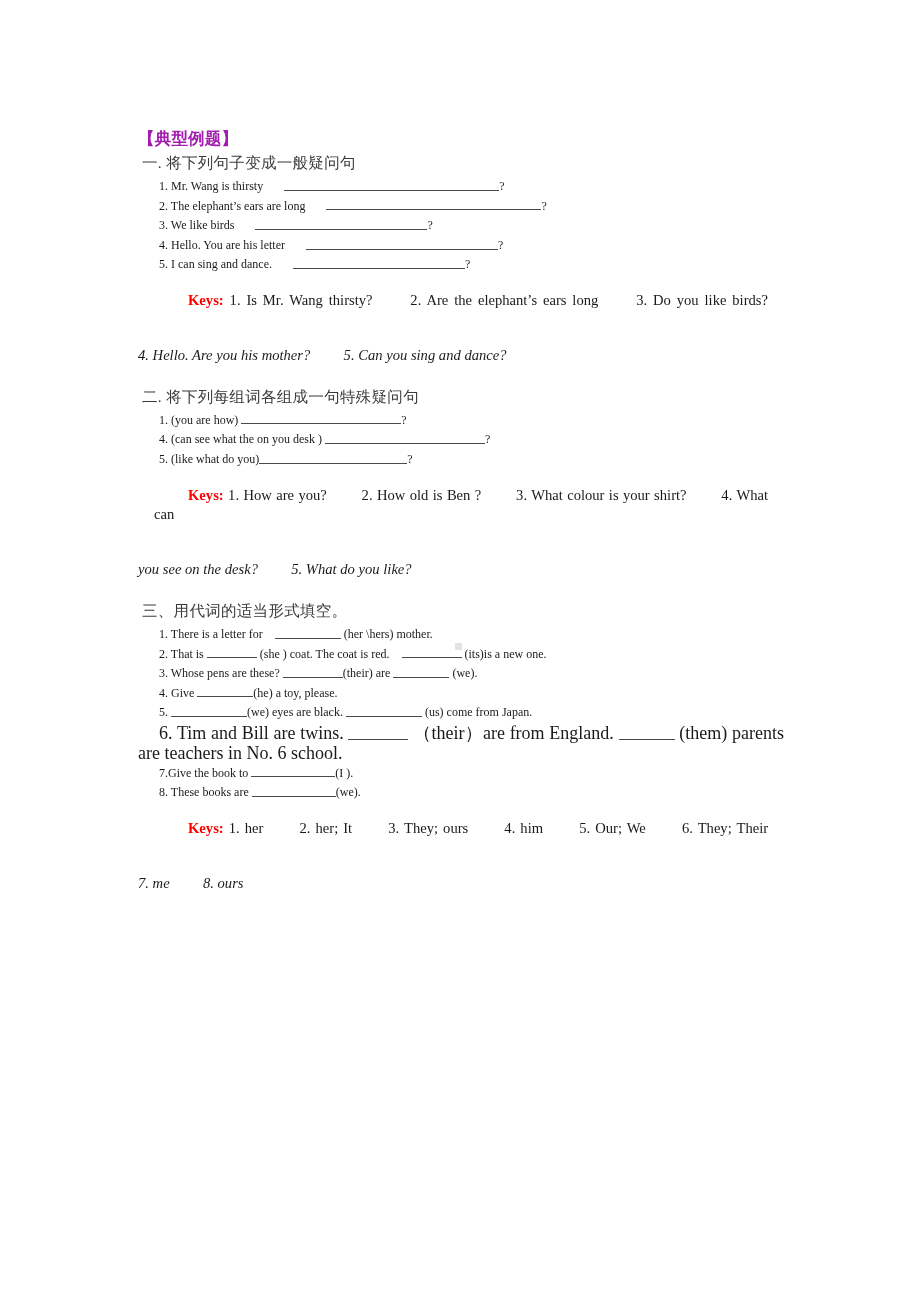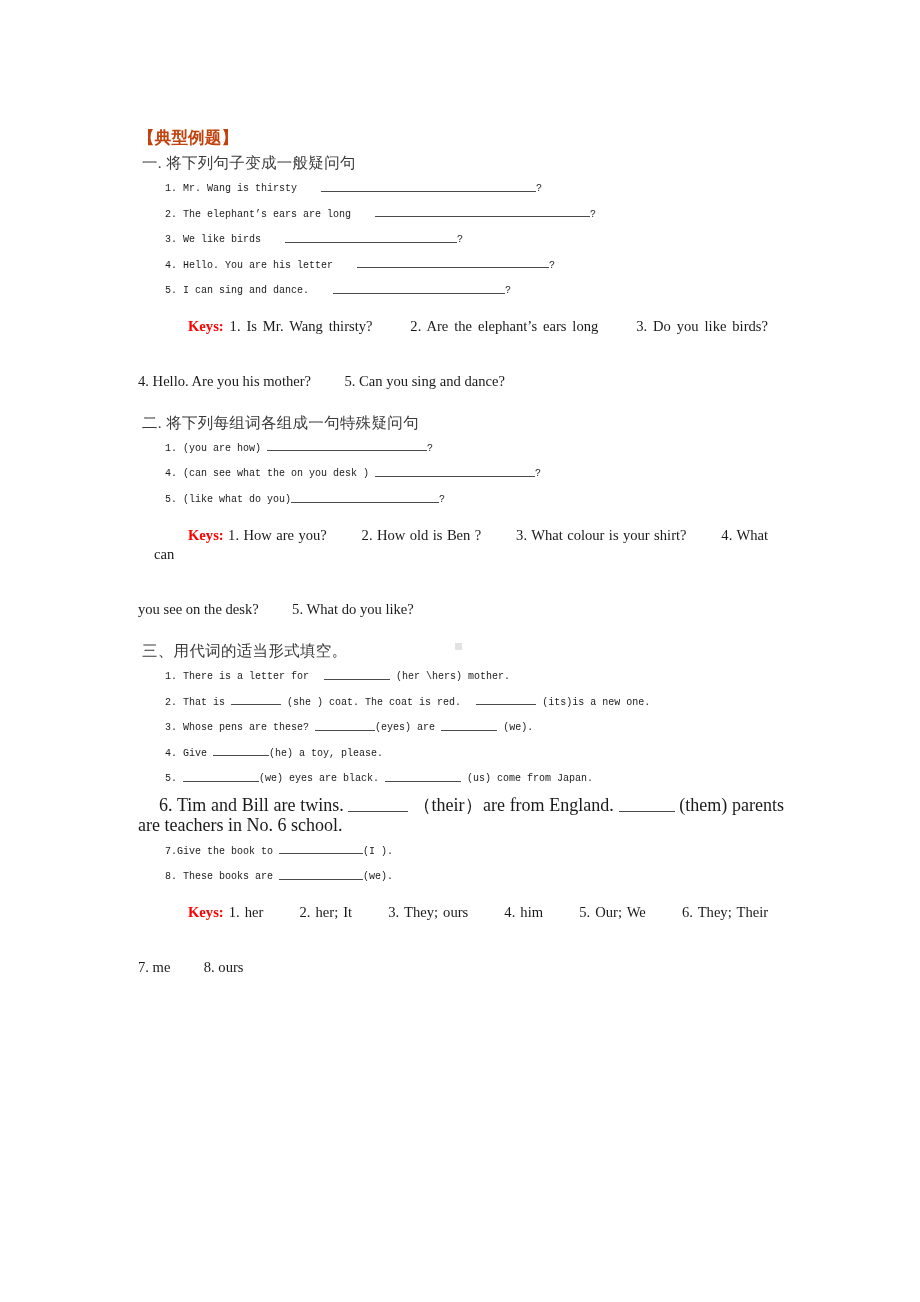--- a/index.html
+++ b/index.html
@@ -18,44 +18,43 @@
   }
   .content {
     position: absolute;
     left: 138px;
     top: 128px;
     width: 646px;
   }
 
   
   .doc-title {
-    font-family: Liberation Mono, monospace;
+    font-family: Liberation Sans, sans-serif;
     font-weight: bold;
     font-size: 16.5px;
     line-height: 21px;
     letter-spacing: 0.2px;
-    color: #c2410c;
+    color: #a21caf;
     margin: 0 0 1px 0;
   }
   .sec-head {
     font-size: 15.5px;
     line-height: 20px;
     color: #3a3a3a;
     margin: 4px;
     letter-spacing: 0.3px;
   }
 
   
   .q {
-    font-size: 10px;
-    line-height: 19.6px;
-    margin: 6px;
+    font-size: 12px;
+    line-height: 19.6px;
+    margin: 0;
     padding-left: 21px;
     white-space: nowrap;
-    font-family: Liberation Mono, monospace;
   }
   .q-wrap {
     font-size: 18px;
     line-height: 19.6px;
     margin: 0;
     text-align: justify;
     text-justify: inter-word;
   }
   .indent1 { text-indent: 21px; }
 
@@ -69,20 +68,21 @@
   }
   .keys-line:after {
     content: "";
     display: inline-block;
     width: 100%;
   }
   .keys-tail {
     font-size: 14.6px;
     line-height: 19.6px;
     margin: 0;
+    font-style: italic;
   }
   .keys-label {
     color: #ff0000;
     font-weight: bold;
   }
 
   
   .bl {
     display: inline-block;
     border-bottom: 1px solid #4a4a4a;
@@ -226,21 +226,21 @@
       <span>That is</span>
       <span class="bl w50"></span>
       <span>(she ) coat. The coat is red.</span>
       <span class="gap-sm"></span><span class="bl w60"></span>
       <span>(its)is a new one.</span>
     </p>
 
     <p class="q">
       <span>3.</span>
       <span>Whose pens are these?</span>
-      <span class="bl w60"></span><span>(eyes) are</span>
+      <span class="bl w60"></span><span>(their) are</span>
       <span class="bl w56" style="width:56px"></span>
       <span>(we).</span>
     </p>
 
     <p class="q">
       <span>4.</span>
       <span>Give</span>
       <span class="bl w56" style="width:56px"></span><span>(he) a toy, please.</span>
     </p>
 

